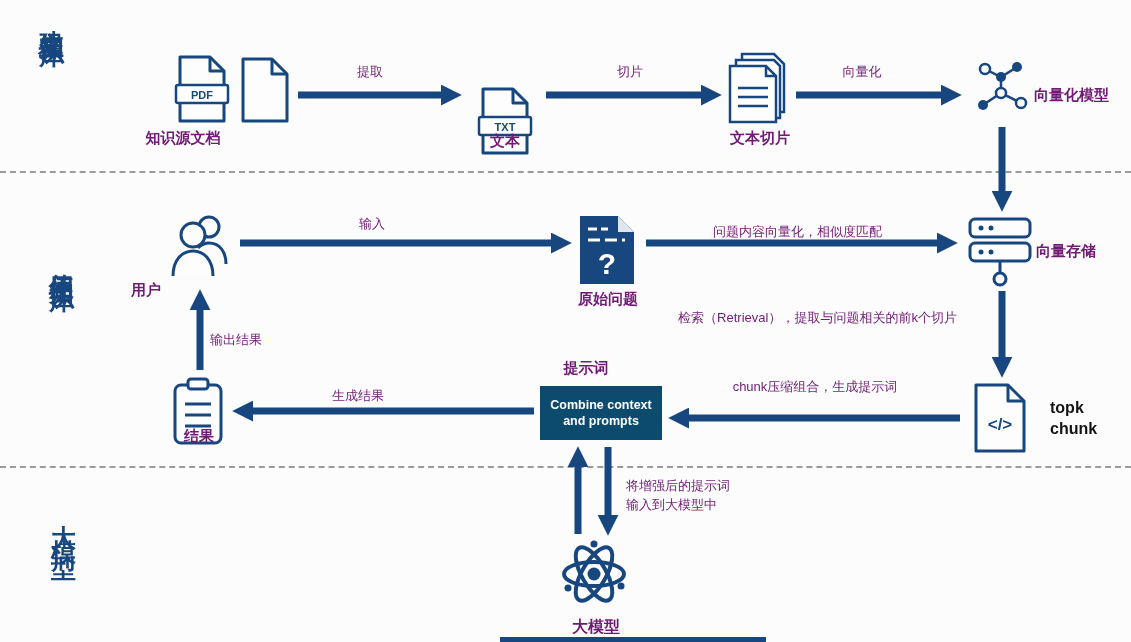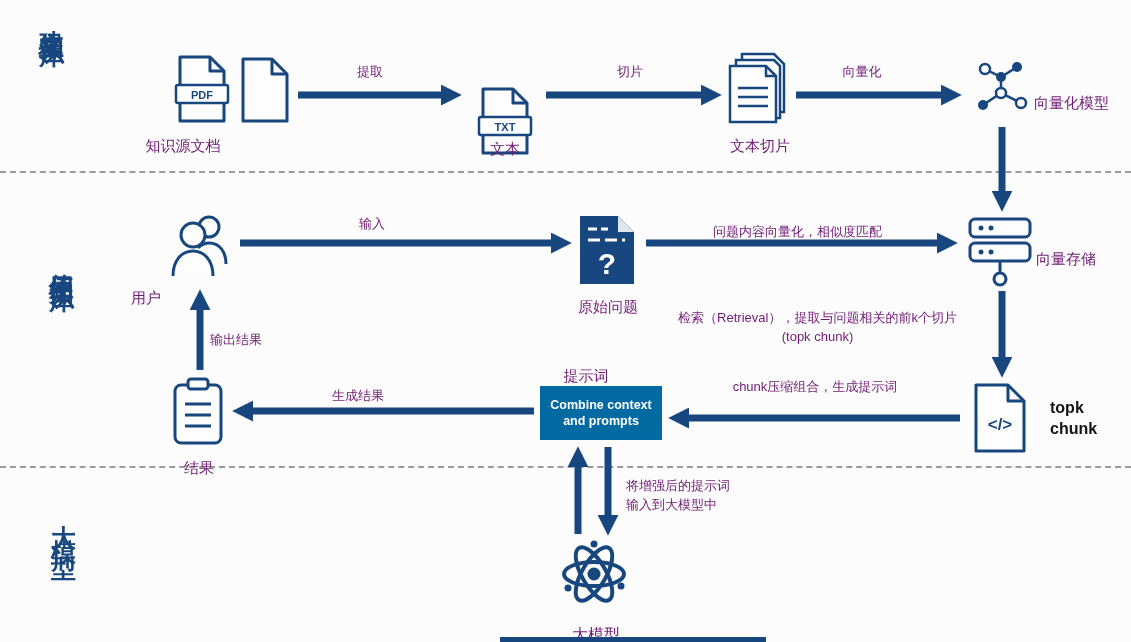--- a/index.html
+++ b/index.html
@@ -12,25 +12,25 @@
   .divider { position:absolute; left:0; width:1131px; height:0; border-top:2px dashed #9b9b9b; }
   .d1 { top:171px; }
   .d2 { top:466px; }
   .sec-label {
     position:absolute; writing-mode:vertical-rl; text-orientation:upright;
     font-weight:bold; font-size:25px; color:#17477E; letter-spacing:3px;
   }
   .sec-label.wide { letter-spacing:16px; }
   .node { position:absolute; line-height:0; }
   .lbl { position:absolute; color:#701a75; font-size:13px; text-align:center; line-height:19px; }
-  .lbl.bold { font-weight:normal; font-size:15px;margin-top:8px; }
+  .lbl.bold { font-weight:bold; font-size:15px; }
   .lbl.left { text-align:left; }
   .prompt-box {
     position:absolute; left:540px; top:386px; width:122px; height:54px;
-    background:#0369a1; color:#ffffff; display:flex; align-items:center; justify-content:center;
+    background:#0c4a6e; color:#ffffff; display:flex; align-items:center; justify-content:center;
     text-align:center; font-weight:bold; font-size:12.5px; line-height:16px; padding:4px 10px;
   }
   .topk-label {
     position:absolute; left:1050px; top:397px; width:64px; color:#141414;
     font-weight:bold; font-size:16px; line-height:21px; text-align:left;
   }
   .bottom-bar { position:absolute; left:500px; top:637px; width:266px; height:5px; background:#17477E; }
   svg text { font-family:"Liberation Sans","DejaVu Sans",sans-serif; }
 </style>
 </head>
@@ -165,21 +165,20 @@
       <circle cx="15" cy="37" r="2.5" fill="#17477E"></circle>
       <circle cx="25" cy="37" r="2.5" fill="#17477E"></circle>
       <line x1="34" y1="46" x2="34" y2="58" stroke="#17477E" stroke-width="3"></line>
       <circle cx="34" cy="64" r="6" fill="#fdfdfd" stroke="#17477E" stroke-width="3"></circle>
     </svg>
   </div>
   <div class="lbl bold left" style="left:1036px; top:241px; width:72px;">向量存储</div>
 
   <div class="lbl" style="left:650px; top:308px; width:335px;">
     <div>检索（Retrieval），提取与问题相关的前k个切片</div>
-    <div>(topk chunk)</div>
   </div>
 
   <div class="node" style="left:972px; top:383px;">
     <svg width="56" height="70" viewBox="0 0 56 70">
       <path d="M4 2 H36 L52 18 V68 H4 Z" fill="#fdfdfd" stroke="#17477E" stroke-width="3" stroke-linejoin="round"></path>
       <path d="M36 2 V18 H52" fill="none" stroke="#17477E" stroke-width="3" stroke-linejoin="round"></path>
       <text x="28" y="47" text-anchor="middle" font-size="17" font-weight="bold" fill="#17477E">&lt;/&gt;</text>
     </svg>
   </div>
   <div class="topk-label">
@@ -198,21 +197,21 @@
 
   <div class="node" style="left:172px; top:377px;">
     <svg width="52" height="70" viewBox="0 0 52 70">
       <rect x="3" y="8" width="46" height="58" rx="6" fill="#fdfdfd" stroke="#17477E" stroke-width="3"></rect>
       <rect x="16" y="2" width="20" height="10" rx="3" fill="#fdfdfd" stroke="#17477E" stroke-width="3"></rect>
       <line x1="13" y1="27" x2="39" y2="27" stroke="#17477E" stroke-width="3"></line>
       <line x1="13" y1="38" x2="39" y2="38" stroke="#17477E" stroke-width="3"></line>
       <line x1="13" y1="49" x2="39" y2="49" stroke="#17477E" stroke-width="3"></line>
     </svg>
   </div>
-  <div class="lbl bold" style="left:170px; top:450px; width:58px;">结果</div>
+  <div class="lbl bold" style="left:170px; top:426px; width:58px;">结果</div>
 
   <div class="lbl left" style="left:210px; top:330px; width:80px;">输出结果</div>
 
   <div class="lbl left" style="left:626px; top:476px; width:112px;">
     <div>将增强后的提示词</div>
     <div>输入到大模型中</div>
   </div>
 
   <div class="node" style="left:558px; top:535px;">
     <svg width="72" height="78" viewBox="0 0 72 78">

